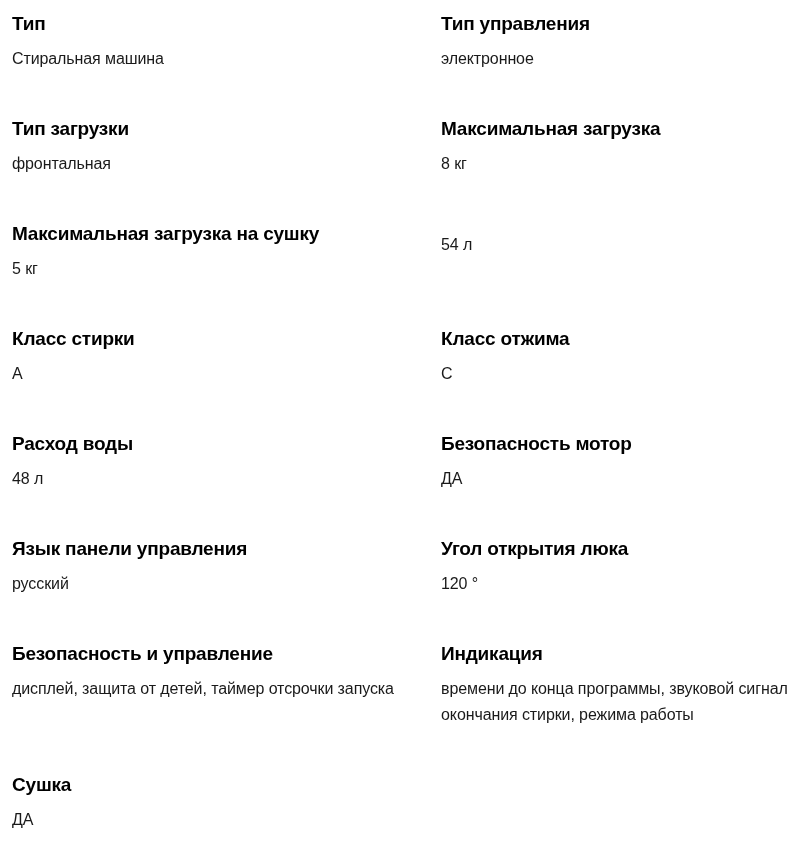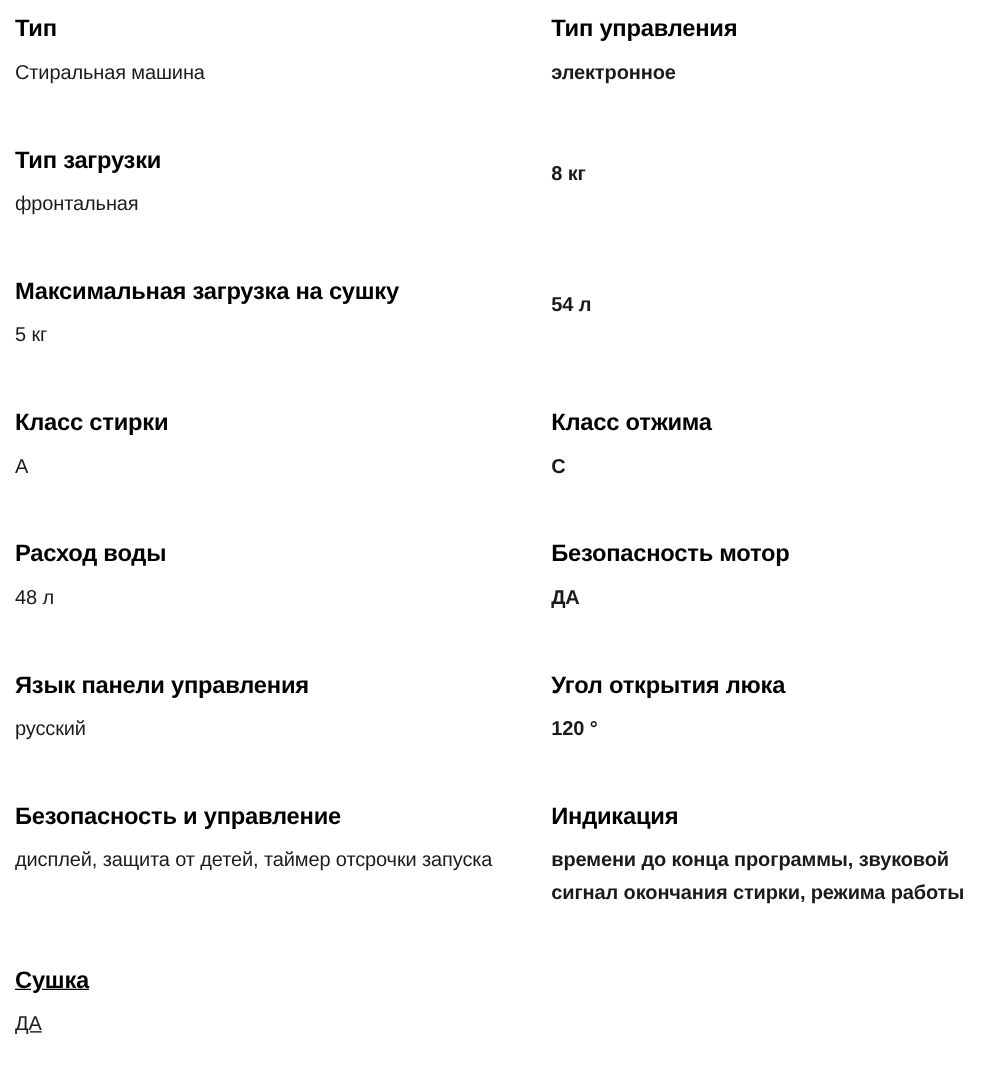--- a/index.html
+++ b/index.html
@@ -18,38 +18,38 @@
   .specs {
     width: 662px;
     min-height: 862px;
     padding: 12px 0 24px 12px;
   }
   .spec-row {
     display: grid;
     grid-template-columns: 429px 357px;
     margin-bottom: 45px;
   }
-  .spec-row:last-child { margin-bottom: 14px; text-decoration: underline; }
+  .spec-row:last-child { margin-bottom: 14px; }
   .spec-cell { min-width: 0; }
   .spec-name {
     margin: 0;
     font-size: 19px;
     line-height: 24px;
     font-weight: 700;
     letter-spacing: -0.2px;
     color: var(--heading-color);
   }
   .spec-value {
     margin: 10px 0 0 0;
     font-size: 16px;
     line-height: 26px;
     letter-spacing: -0.1px;
     color: var(--value-color);
   }
-  .spec-cell.right .spec-value { padding-right: 2px; font-weight: bold; }
+  .spec-cell.right .spec-value { padding-right: 2px; }
 </style>
 </head>
 <body>
 
 <main class="specs">
 
   <div class="spec-row">
     <section class="spec-cell left">
       <h3 class="spec-name">Тип</h3>
       <p class="spec-value">Стиральная машина</p>
@@ -59,20 +59,21 @@
       <p class="spec-value">электронное</p>
     </section>
   </div>
 
   <div class="spec-row">
     <section class="spec-cell left">
       <h3 class="spec-name">Тип загрузки</h3>
       <p class="spec-value">фронтальная</p>
     </section>
     <section class="spec-cell right">
+      <h3 class="spec-name">Максимальная загрузка</h3>
       <p class="spec-value">8 кг</p>
     </section>
   </div>
 
   <div class="spec-row">
     <section class="spec-cell left">
       <h3 class="spec-name">Максимальная загрузка на сушку</h3>
       <p class="spec-value">5 кг</p>
     </section>
     <section class="spec-cell right">

